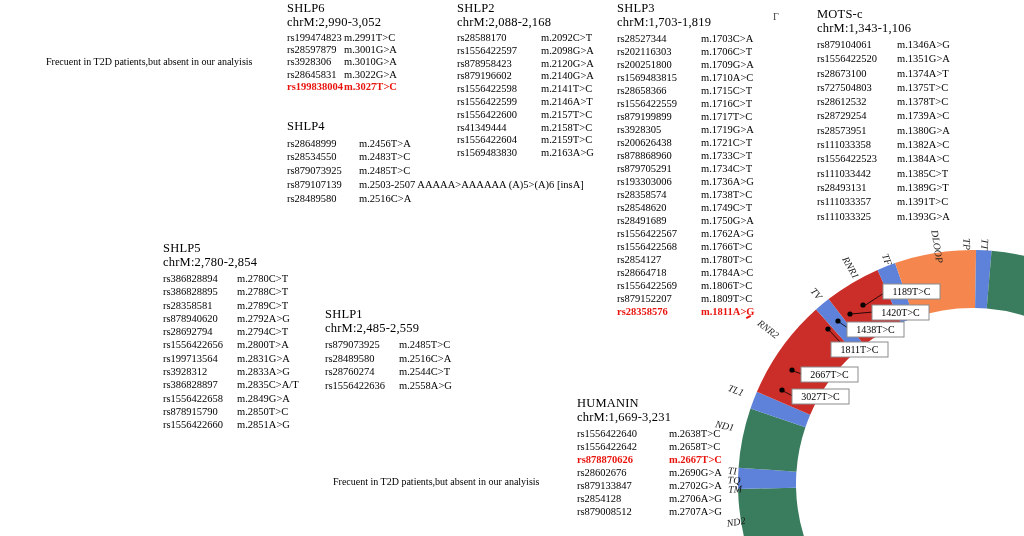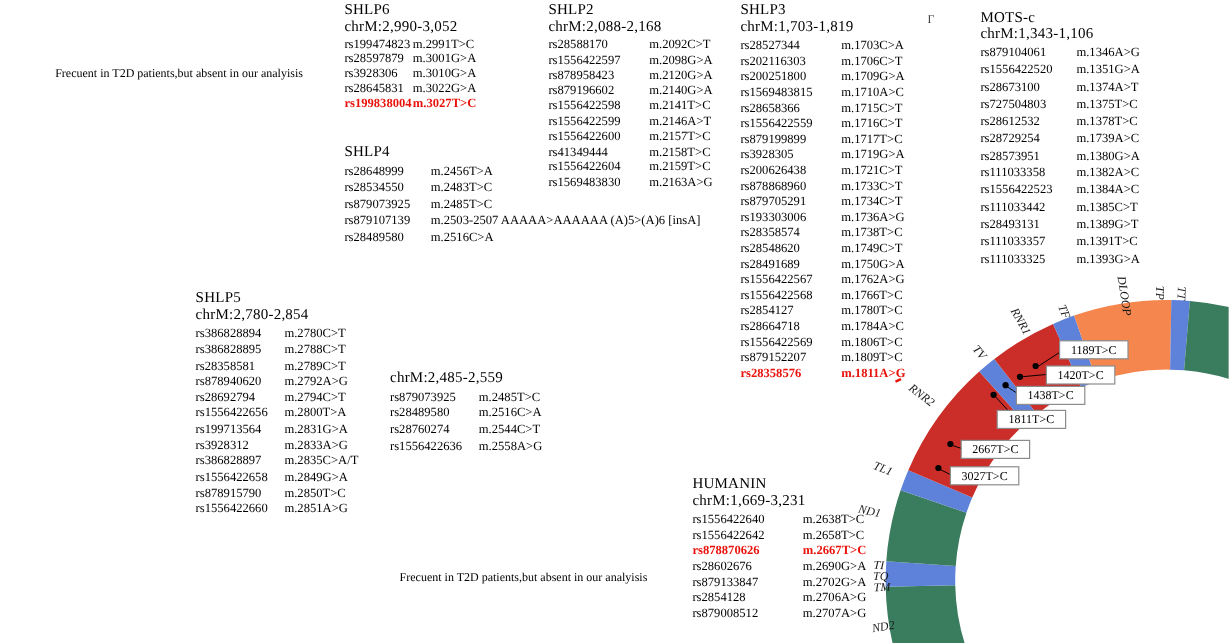--- a/index.html
+++ b/index.html
@@ -188,20 +188,21 @@
         <div class="vrow"><span class="rs">rs1556422656</span><span class="mm">m.2800T&gt;A</span></div>
         <div class="vrow"><span class="rs">rs199713564</span><span class="mm">m.2831G&gt;A</span></div>
         <div class="vrow"><span class="rs">rs3928312</span><span class="mm">m.2833A&gt;G</span></div>
         <div class="vrow"><span class="rs">rs386828897</span><span class="mm">m.2835C&gt;A/T</span></div>
         <div class="vrow"><span class="rs">rs1556422658</span><span class="mm">m.2849G&gt;A</span></div>
         <div class="vrow"><span class="rs">rs878915790</span><span class="mm">m.2850T&gt;C</span></div>
         <div class="vrow"><span class="rs">rs1556422660</span><span class="mm">m.2851A&gt;G</span></div>
       </div>
     </div>
   <div class="vblock" id="b-shlp1">
+      <div class="btitle">SHLP1</div>
       <div class="btitle">chrM:2,485-2,559</div>
       <div class="vrows">
         <div class="vrow"><span class="rs">rs879073925</span><span class="mm">m.2485T&gt;C</span></div>
         <div class="vrow"><span class="rs">rs28489580</span><span class="mm">m.2516C&gt;A</span></div>
         <div class="vrow"><span class="rs">rs28760274</span><span class="mm">m.2544C&gt;T</span></div>
         <div class="vrow"><span class="rs">rs1556422636</span><span class="mm">m.2558A&gt;G</span></div>
       </div>
     </div>
   <div class="vblock" id="b-humanin">
       <div class="btitle">HUMANIN</div>

